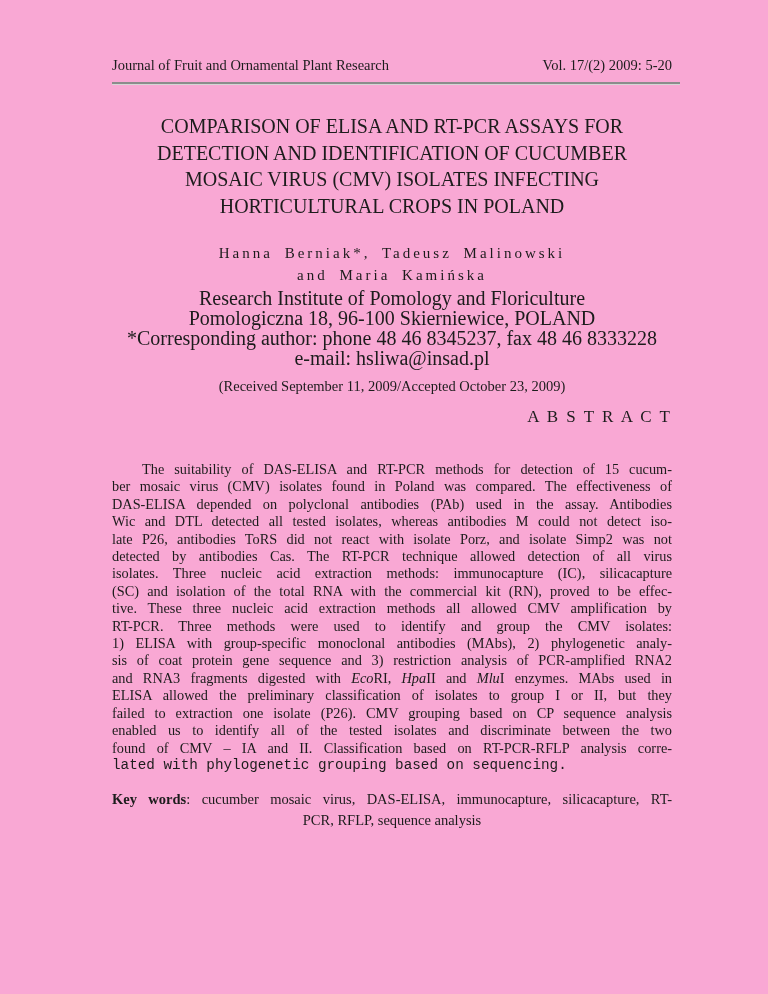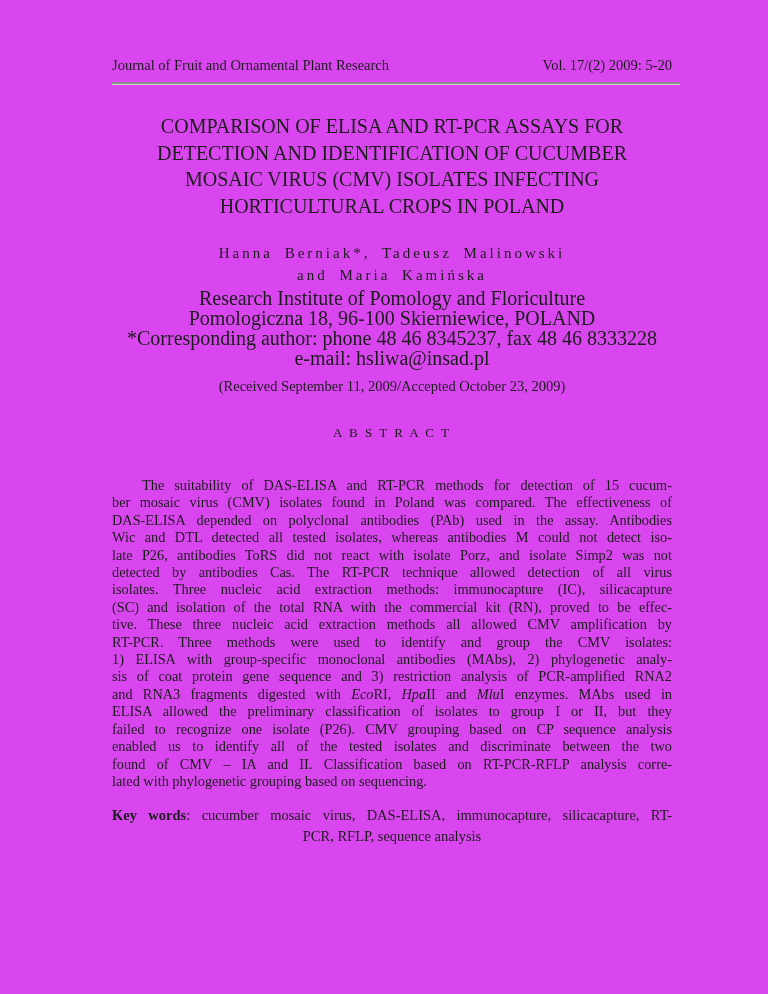--- a/index.html
+++ b/index.html
@@ -4,21 +4,21 @@
 <style>
   html, body {
     margin: 0;
     padding: 0;
     background: #ffffff;
   }
   .page {
     position: relative;
     width: 768px;
     height: 994px;
-    background: #d946ef;
+    background: #f9a8d4;
     color: #1c1c1c;
     font-family: "Liberation Serif", "DejaVu Serif", serif;
     box-sizing: border-box;
     padding: 57px 96px 0 112px;
     overflow: hidden;
   }
   .header {
     display: flex;
     justify-content: space-between;
     align-items: baseline;
@@ -61,41 +61,42 @@
     line-height: 20px;
     white-space: nowrap;
   }
   .received-note {
     margin-top: 10px;
     text-align: center;
     font-size: 14.5px;
     line-height: 16px;
   }
   .abstract-heading {
-    margin-top: 31px;
-    text-align: center;
-    font-size: 13px;
+    margin-top: 15px;
+    text-align: right;
+    font-size: 17px;
     line-height: 16px;
     letter-spacing: 2px;
   }
   .abstract-body {
     margin-top: 36px;
     font-size: 14.3px;
     line-height: 17.4px;
   }
   .abs-line {
     text-align: justify;
     text-align-last: justify;
     white-space: normal;
   }
   .abs-line.indent {
     padding-left: 30px;
   }
   .abs-line.last {
     text-align-last: left;
+    font-family: Liberation Mono, monospace;
   }
   .keywords-block {
     margin-top: 15px;
     font-size: 14.5px;
     line-height: 21px;
   }
   .kw-line1 {
     text-align: justify;
     text-align-last: justify;
   }
@@ -149,21 +150,21 @@
     <div class="abs-line">late P26, antibodies ToRS did not react with isolate Porz, and isolate Simp2 was not</div>
     <div class="abs-line">detected by antibodies Cas. The RT-PCR technique allowed detection of all virus</div>
     <div class="abs-line">isolates. Three nucleic acid extraction methods: immunocapture (IC), silicacapture</div>
     <div class="abs-line">(SC) and isolation of the total RNA with the commercial kit (RN), proved to be effec-</div>
     <div class="abs-line">tive. These three nucleic acid extraction methods all allowed CMV amplification by</div>
     <div class="abs-line">RT-PCR. Three methods were used to identify and group the CMV isolates:</div>
     <div class="abs-line">1) ELISA with group-specific monoclonal antibodies (MAbs), 2) phylogenetic analy-</div>
     <div class="abs-line">sis of coat protein gene sequence and 3) restriction analysis of PCR-amplified RNA2</div>
     <div class="abs-line">and RNA3 fragments digested with <i>Eco</i>RI, <i>Hpa</i>II and <i>Mlu</i>I enzymes. MAbs used in</div>
     <div class="abs-line">ELISA allowed the preliminary classification of isolates to group I or II, but they</div>
-    <div class="abs-line">failed to recognize one isolate (P26). CMV grouping based on CP sequence analysis</div>
+    <div class="abs-line">failed to extraction one isolate (P26). CMV grouping based on CP sequence analysis</div>
     <div class="abs-line">enabled us to identify all of the tested isolates and discriminate between the two</div>
     <div class="abs-line">found of CMV – IA and II. Classification based on RT-PCR-RFLP analysis corre-</div>
     <div class="abs-line last">lated with phylogenetic grouping based on sequencing.</div>
   </div>
 
   <div class="keywords-block">
     <div class="kw-line1"><span class="kw-label">Key words</span><span>: cucumber mosaic virus, DAS-ELISA, immunocapture, silicacapture, RT-</span></div>
     <div class="kw-line2">PCR, RFLP, sequence analysis</div>
   </div>
 

